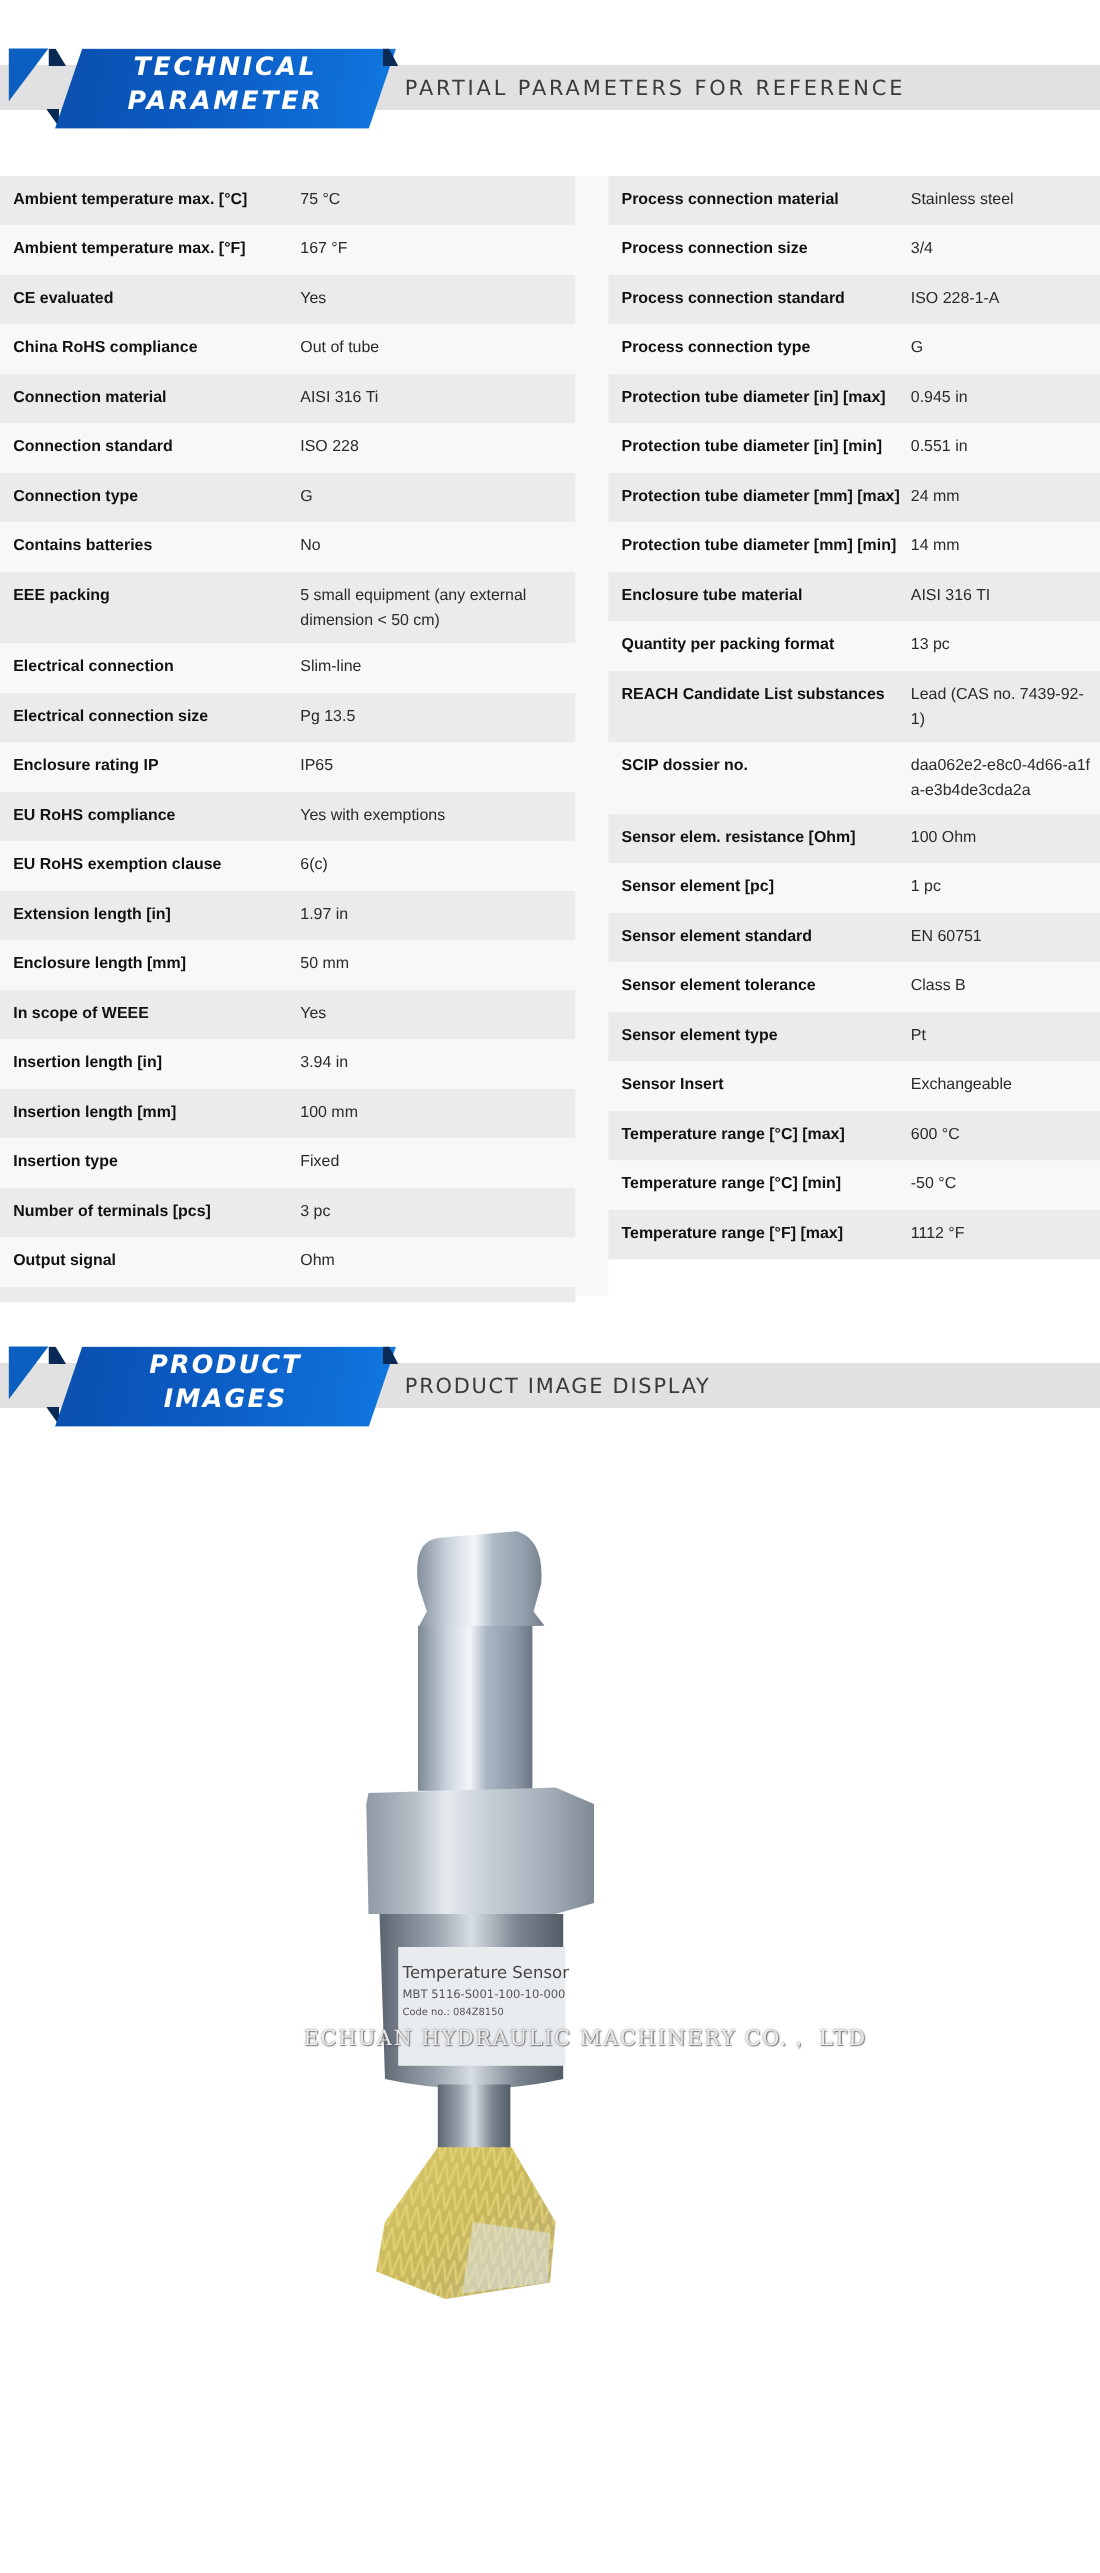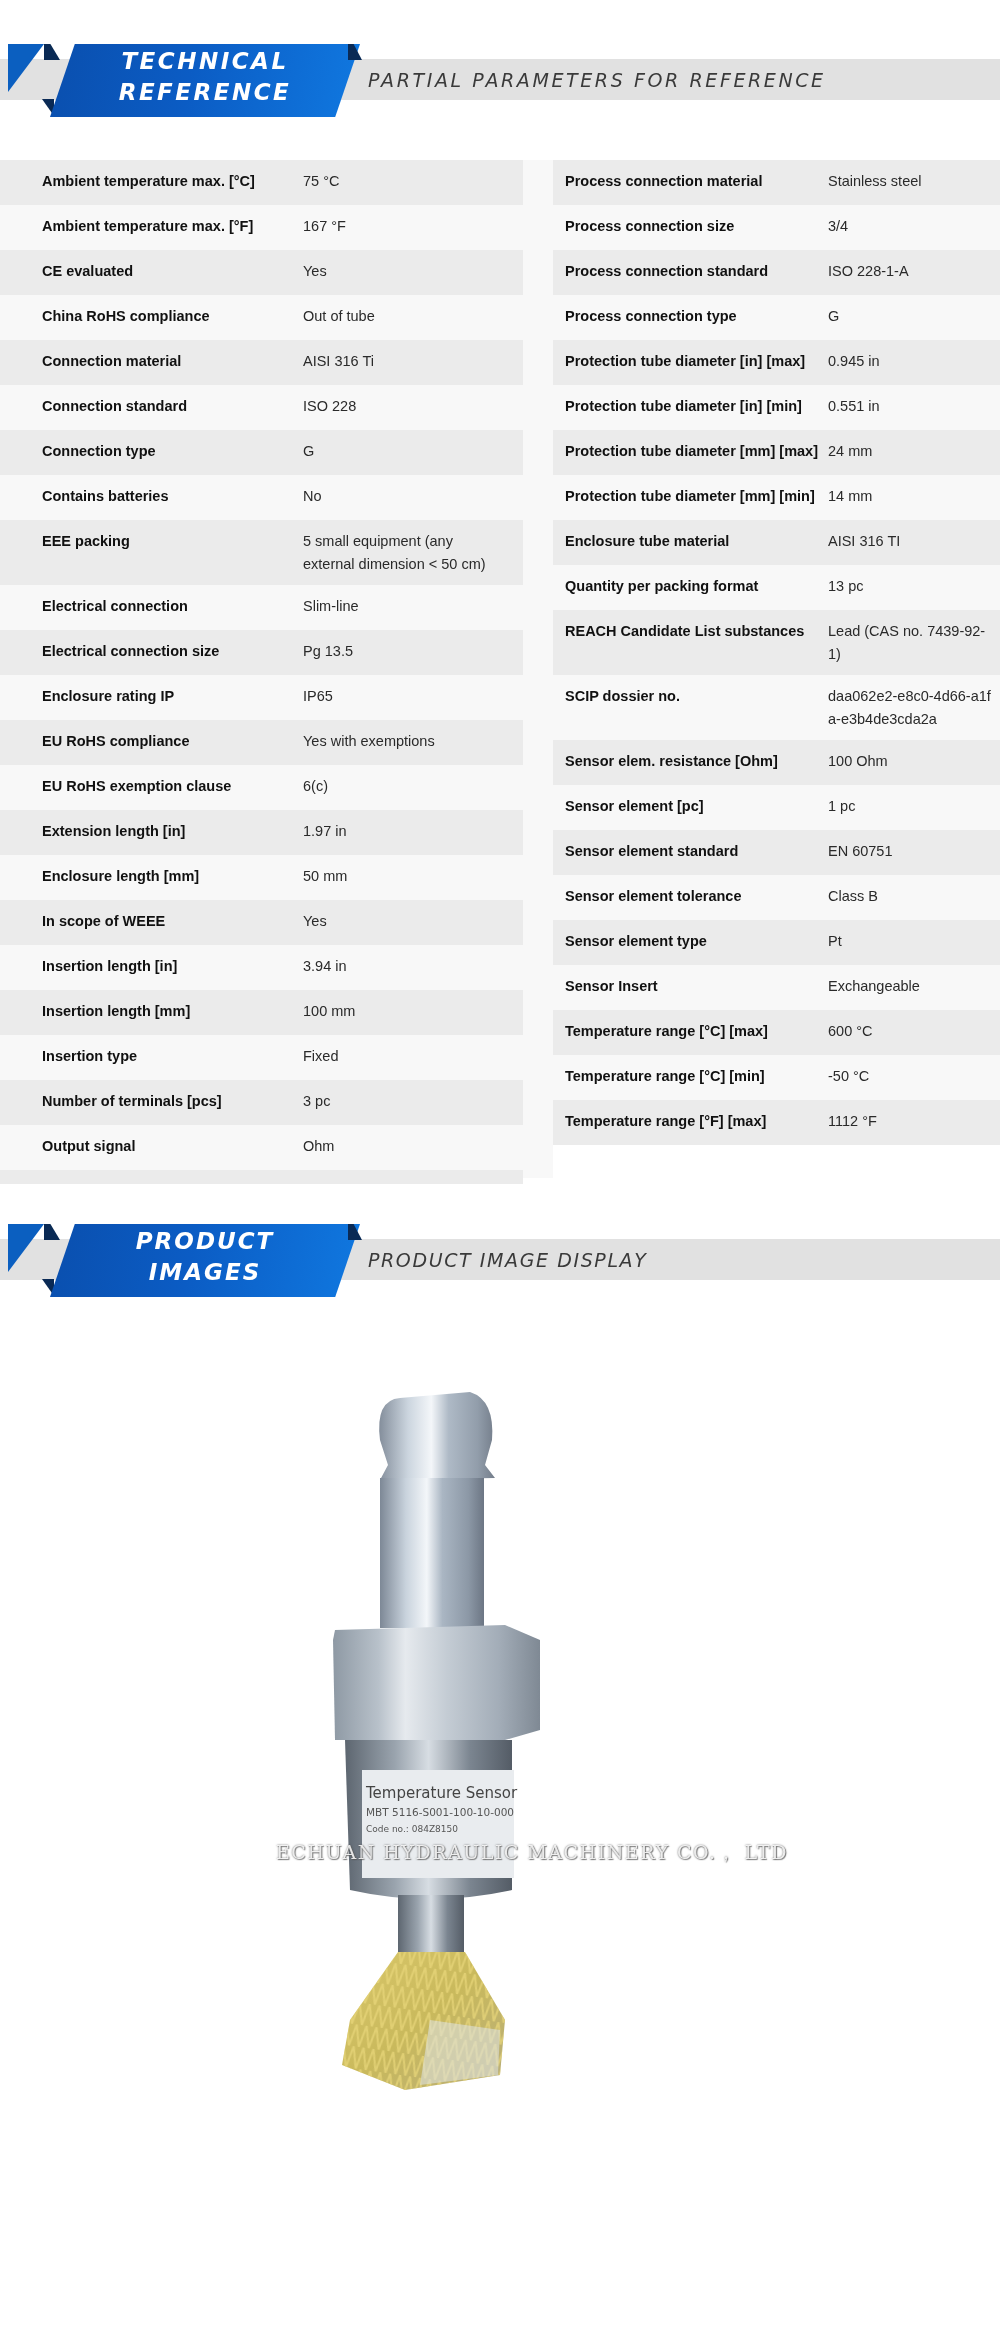--- a/index.html
+++ b/index.html
@@ -18,35 +18,35 @@
   .banner .ribbon { position: absolute; left: 50px; top: 2px; width: 310px; height: 73px;
       background: linear-gradient(100deg, #0a4fae 0%, #0b5cc4 45%, #1078e0 100%);
       clip-path: polygon(8% 0, 100% 0, 92% 100%, 0 100%);
       box-shadow: 0 2px 4px rgba(0,0,0,0.25); }
   .banner .fold-right-dark { position: absolute; left: 348px; top: 2px; width: 14px; height: 16px;
       background: #0a2a55; clip-path: polygon(0 0, 40% 0, 100% 100%, 0 100%); }
   .banner .title { position: absolute; left: 60px; top: 4px; width: 290px; text-align: center;
       color: #ffffff; font-family: "DejaVu Sans", sans-serif; font-weight: bold; font-style: italic;
       font-size: 23px; line-height: 31px; letter-spacing: 2.5px; }
   .banner .subtitle { position: absolute; left: 368px; top: 24px; color: #3a3a3a;
-      font-family: "DejaVu Sans", sans-serif; font-style: italic; font-weight: normal;
+      font-family: "DejaVu Sans", sans-serif; font-weight: normal;
       font-size: 19px; letter-spacing: 2.6px; line-height: 28px; }
   #banner-tech { top: 42px; }
   #banner-images { top: 1222px; }
   #banner-images .title { letter-spacing: 2px; }
   #banner-images .subtitle { letter-spacing: 1.6px; }
 
   
   .param-col { position: absolute; top: 160px; }
   .param-col.left { left: 0; width: 523px; }
   .param-col.right { left: 553px; width: 447px; }
   .row { display: flex; align-items: flex-start; min-height: 45px; padding: 10px 0 10px 0; font-size: 14.5px; line-height: 22.5px; }
   .row:nth-child(odd) { background: #ebebeb; }
   .row:nth-child(even) { background: #f8f8f8; }
-  .param-col.left .row .label { width: 273px; padding-left: 12px; padding-right: 8px; font-weight: bold; color: #111; margin-left: 30px; }
+  .param-col.left .row .label { width: 273px; padding-left: 12px; padding-right: 8px; font-weight: bold; color: #111; }
   .param-col.left .row .value { flex: 1; padding-right: 30px; color: #2a2a2a; }
   .param-col.right .row .label { width: 275px; padding-left: 12px; padding-right: 8px; font-weight: bold; color: #111; }
   .param-col.right .row .value { flex: 1; padding-right: 4px; color: #2a2a2a; word-break: break-all; }
   .row.spacer { min-height: 14px; padding: 0; }
   .gap-col { position: absolute; left: 523px; top: 160px; width: 30px; height: 1018px; background: #f8f8f8; }
 
   
   .product-area { position: absolute; left: 0; top: 1330px; width: 1000px; height: 1009px; background: #ffffff; }
   .sensor { position: absolute; left: 0; top: 0; width: 1000px; height: 800px; }
   .watermark { position: absolute; left: 276px; top: 510px; width: 470px; text-align: center;
@@ -58,21 +58,21 @@
 
 <div class="banner" id="banner-tech">
   <div class="strip"></div>
   <div class="fold-left"></div>
   <div class="fold-left-dark"></div>
   <div class="fold-bottom-dark"></div>
   <div class="ribbon"></div>
   <div class="fold-right-dark"></div>
   <div class="title">
     <div>TECHNICAL</div>
-    <div>REFERENCE</div>
+    <div>PARAMETER</div>
   </div>
   <div class="subtitle">PARTIAL PARAMETERS FOR REFERENCE</div>
 </div>
 
 <div class="gap-col"></div>
 
 <div class="param-col left" id="params-left">
     <div class="row">
       <div class="label">Ambient temperature max. [°C]</div>
       <div class="value">75 °C</div>

